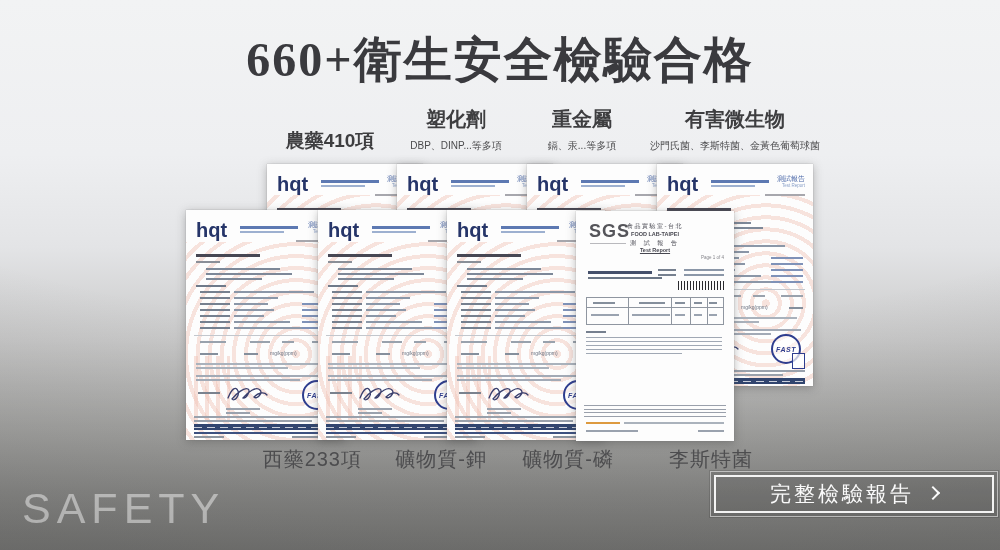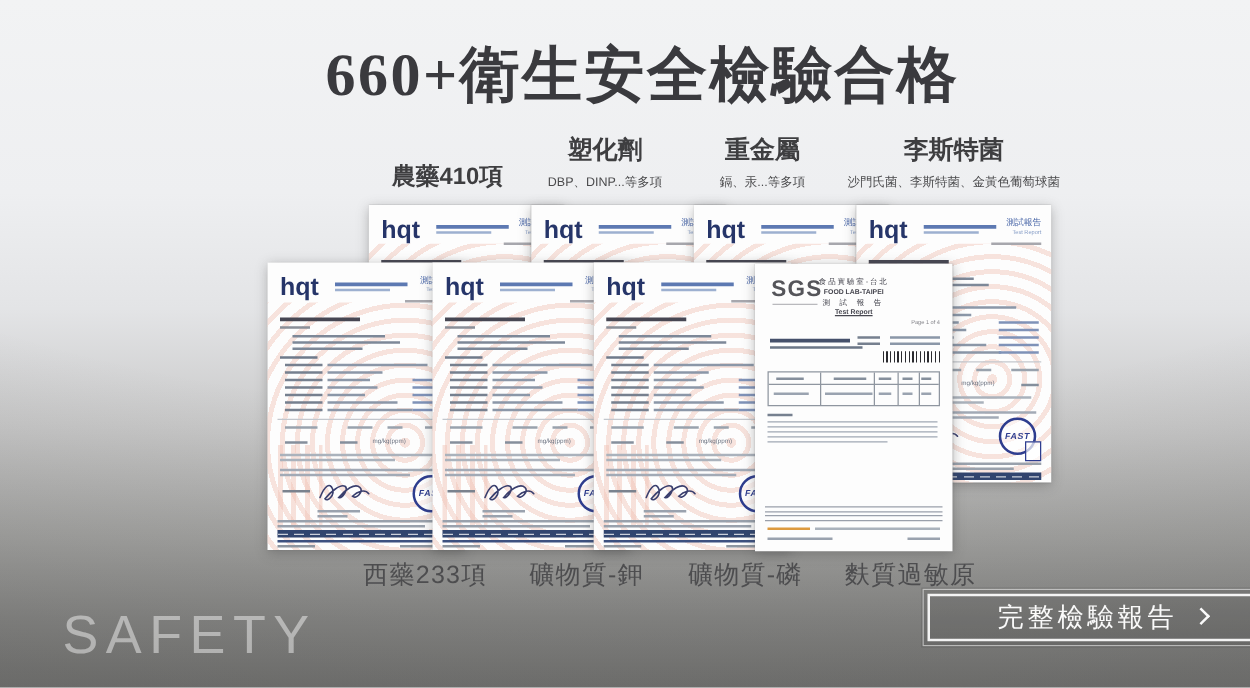--- a/index.html
+++ b/index.html
@@ -4,21 +4,21 @@
 <style>
   * { margin:0; padding:0; box-sizing:border-box; }
   html,body { width:1000px; height:550px; overflow:hidden; }
   body {
     font-family:"Liberation Sans","DejaVu Sans",sans-serif;
     position:relative;
     background:
       radial-gradient(140% 95% at 50% 8%, rgba(0,0,0,0) 55%, rgba(40,40,40,0.20) 100%),
       linear-gradient(180deg,#f2f3f4 0%,#eeeff1 28%,#e3e4e6 45%,#c9c9c9 62%,#a8a8a6 78%,#8d8d8b 90%,#7b7b79 100%);
   }
-  .stage { position:absolute; inset:0;margin-left:28px; }
+  .stage { position:absolute; inset:0; }
 
   
   .title {
     position:absolute; left:0; right:0; top:28px; text-align:center;
     font-family:"Liberation Serif","DejaVu Serif",serif;
     font-size:48px; font-weight:600; letter-spacing:2px; color:#3a3a3e;
   }
 
   
   .toplabel { position:absolute; top:106px; width:260px; text-align:center; color:#3e3e40; }
@@ -156,21 +156,21 @@
   </div>
   <div class="toplabel" style="left:326px">
     <div class="t">塑化劑</div>
     <div class="s">DBP、DINP...等多項</div>
   </div>
   <div class="toplabel" style="left:452px">
     <div class="t">重金屬</div>
     <div class="s">鎘、汞...等多項</div>
   </div>
   <div class="toplabel" style="left:605px">
-    <div class="t">李斯特菌</div>
+    <div class="t">有害微生物</div>
     <div class="s">沙門氏菌、李斯特菌、金黃色葡萄球菌</div>
   </div>
 
   <div class="cert hqt b1">
   <span class="c-logo">hqt</span>
   <i class="c-logo-l1"></i>
   <i class="c-logo-l2"></i>
   <div class="c-report">
     <span>測試報告</span>
     <span class="en">Test Report</span>
@@ -638,21 +638,21 @@
     <i class="g-fl q4"></i>
     <i class="g-or1"></i>
     <i class="g-or2"></i>
     <i class="g-bl1"></i>
     <i class="g-bl2"></i>
   </div>
 
   <div class="botlabel" style="left:142px">西藥233項</div>
   <div class="botlabel" style="left:267px">礦物質-鉀</div>
   <div class="botlabel" style="left:394px">礦物質-磷</div>
-  <div class="botlabel" style="left:533px">麩質過敏原</div>
+  <div class="botlabel" style="left:533px">李斯特菌</div>
 
   <div class="safety">SAFETY</div>
 
   <div class="cta">
     <span class="lbl">完整檢驗報告</span>
     <span class="chev"></span>
   </div>
 
 </div>
 

